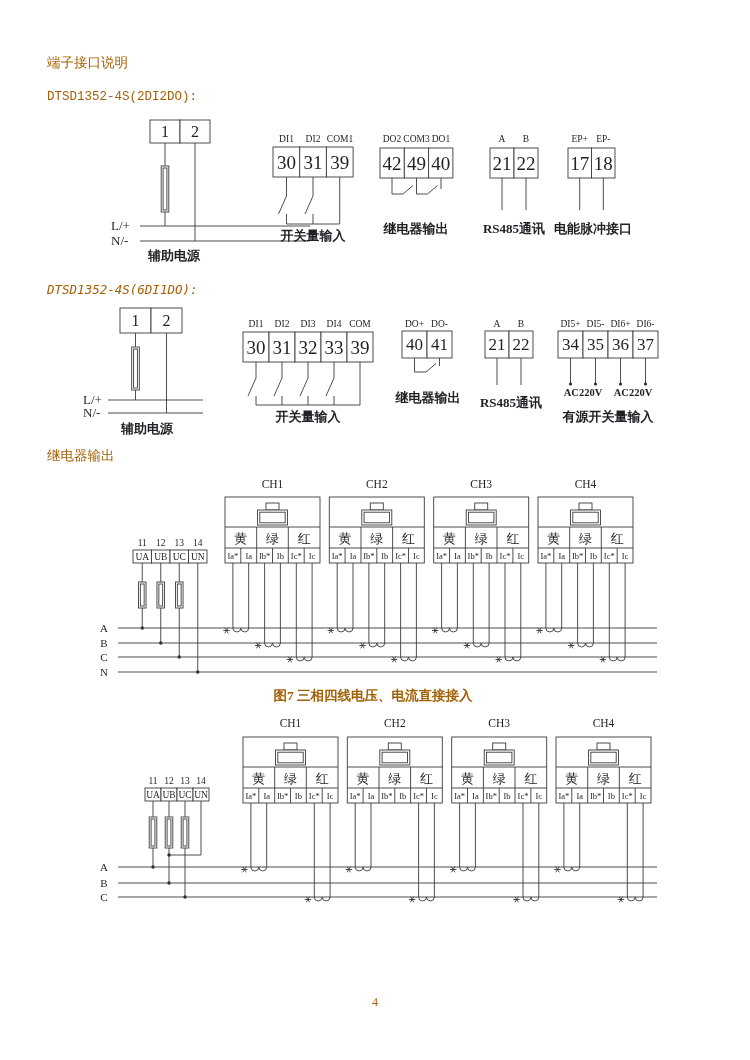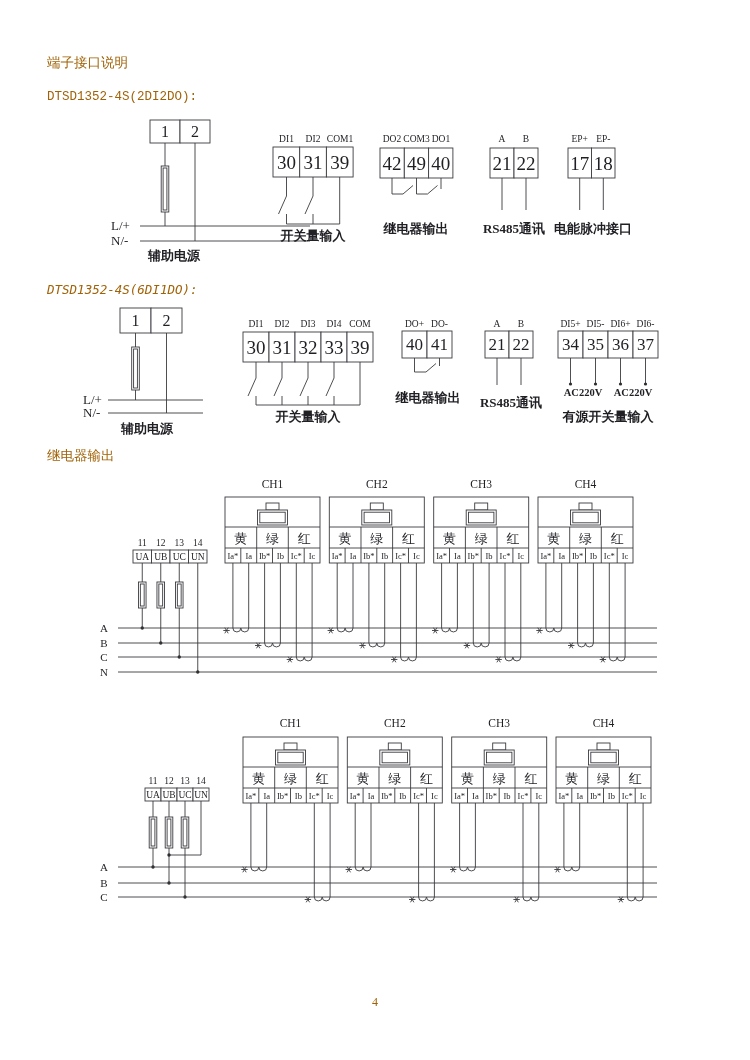--- a/index.html
+++ b/index.html
@@ -31,20 +31,21 @@
 </style>
 </head>
 <body>
 
 <div id="page">
 
   <div class="htext h1" style="left:47px;top:54px;">端子接口说明</div>
   <div class="htext h2 mono" style="left:47px;top:90px;font-family:Liberation Mono, monospace;">DTSD1352-4S(2DI2DO):</div>
   <div class="htext h2 mono" style="left:47px;top:282px;font-style:italic;">DTSD1352-4S(6DI1DO):</div>
   <div class="htext h1" style="left:47px;top:447px;">继电器输出</div>
+  <div class="htext cap" style="left:213px;top:687px;">图7 三相四线电压、电流直接接入</div>
   <div class="htext" style="left:0;top:995px;width:750px;text-align:center;font-size:12px;">4</div>
 
   <svg id="svg-layer" width="750" height="1060" viewBox="0 0 750 1060">
     <defs>
       <g id="chbox">
         <rect class="bx" x="0" y="0" width="95" height="66"></rect>
         <line class="w" x1="0" y1="30" x2="95" y2="30"></line>
         <line class="w" x1="0" y1="51" x2="95" y2="51"></line>
         <line class="w" x1="31.7" y1="30" x2="31.7" y2="51"></line>
         <line class="w" x1="63.3" y1="30" x2="63.3" y2="51"></line>

